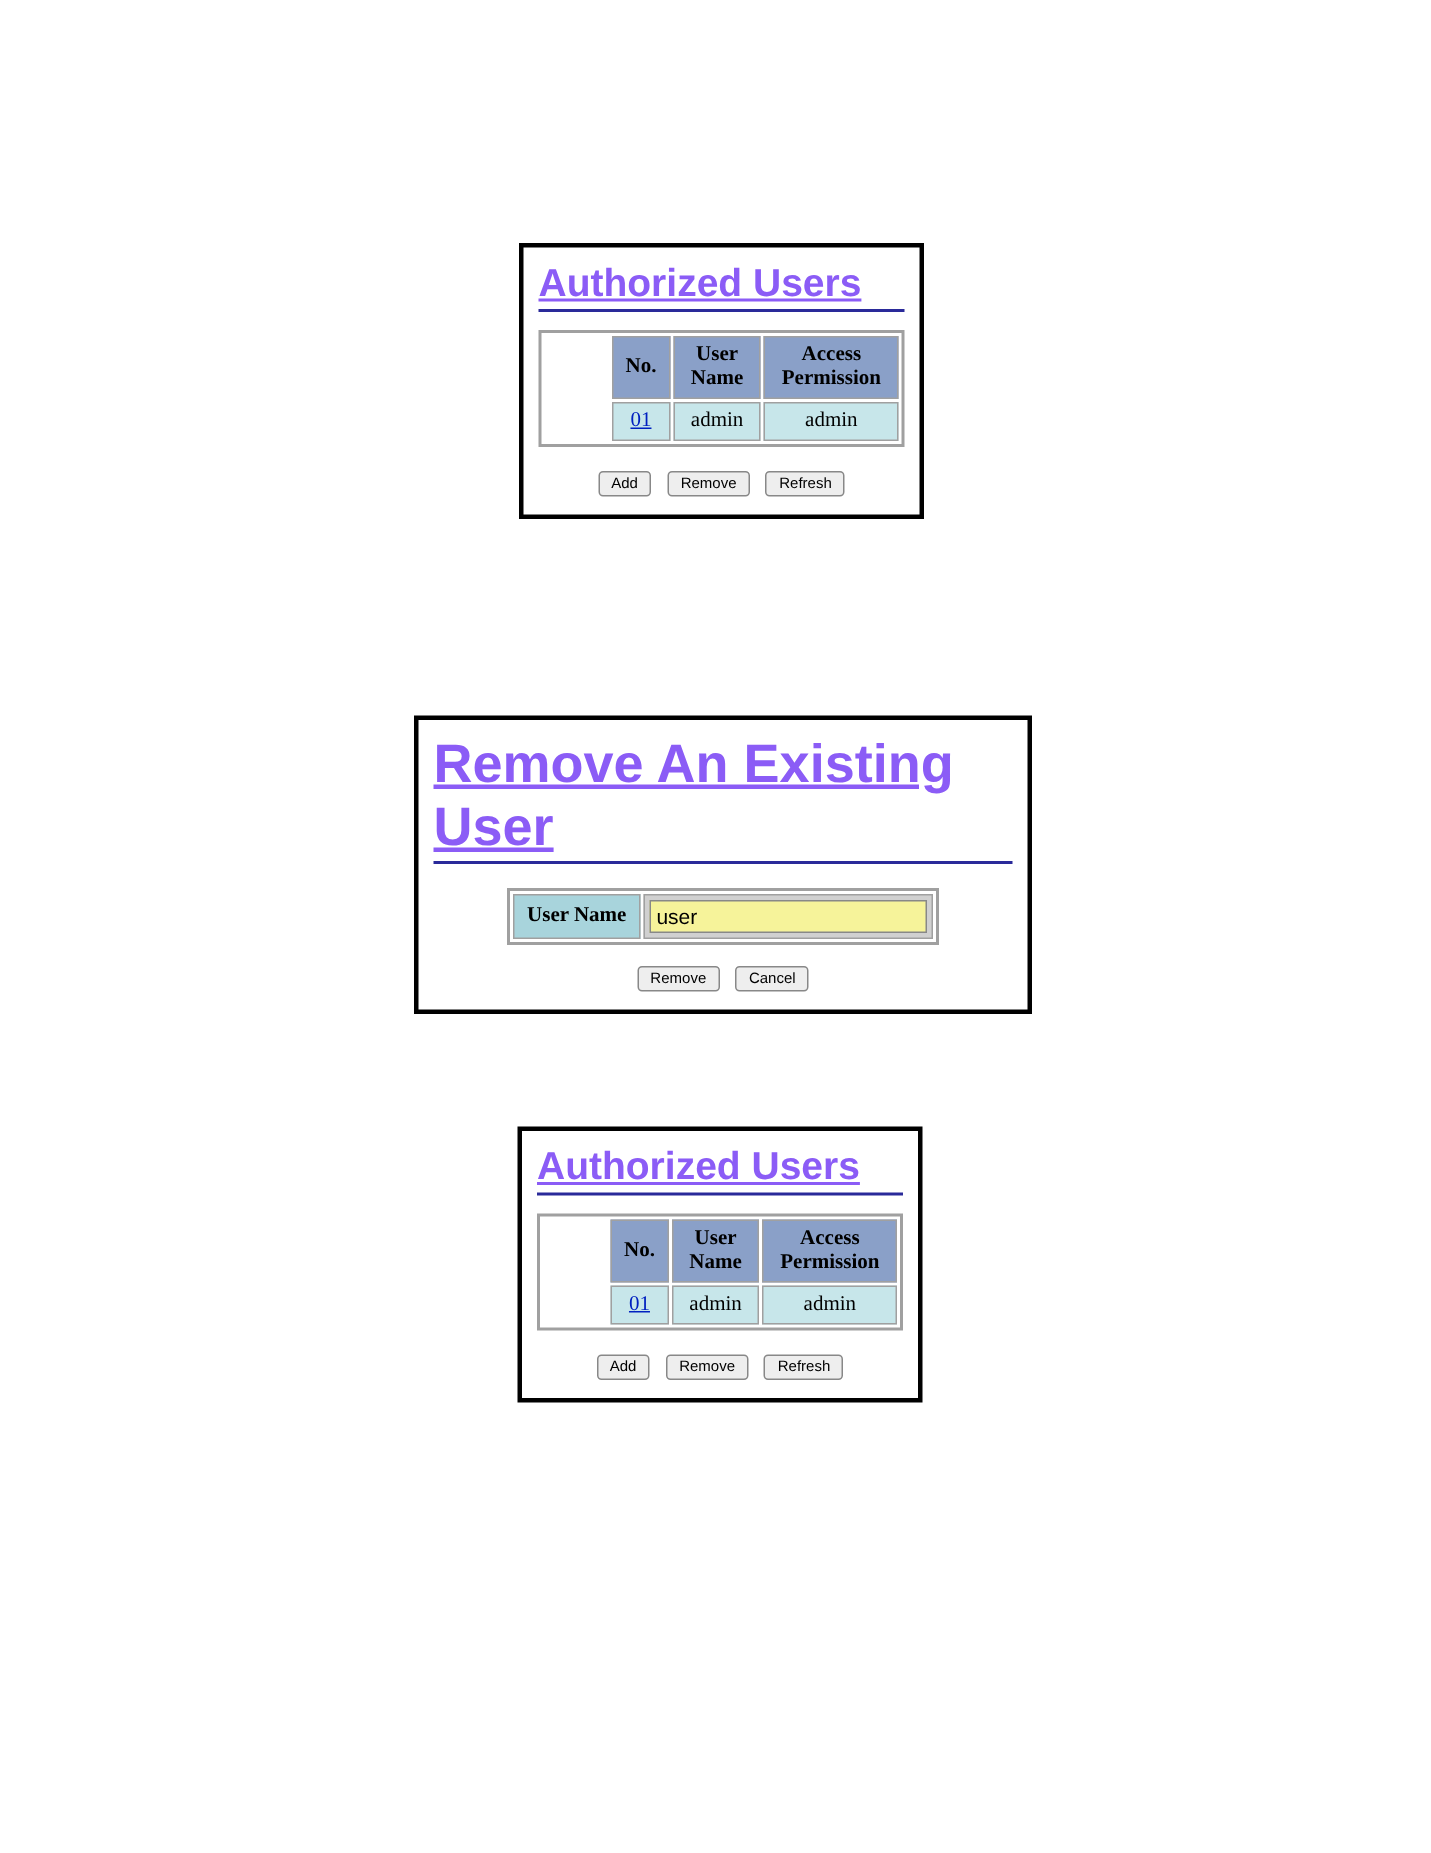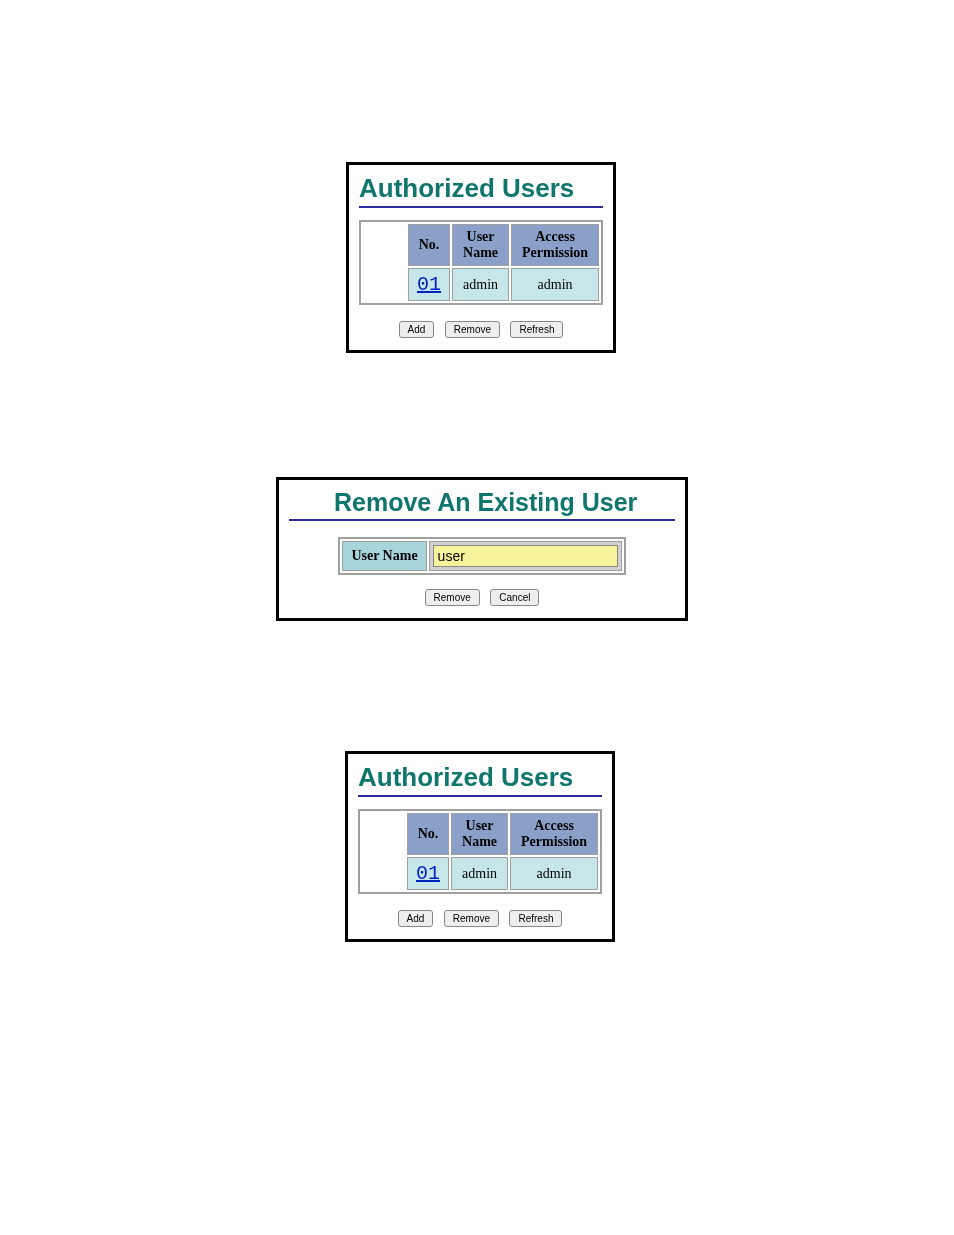--- a/index.html
+++ b/index.html
@@ -13,26 +13,26 @@
   .panel {
     position: absolute;
     border: 3px solid #000;
     background: #fff;
     box-sizing: border-box;
     padding: 8px 10px 12px 10px;
   }
   .title {
     font-size: 26px;
     font-weight: bold;
-    color: #0f766e;
+    color: #8b5cf6;
+    text-decoration: underline;
     margin: 0 0 2px 0;
   }
   .title.big {
-    font-size: 25px;
-    margin-left: 45px;
+    font-size: 36px;
   }
   hr.rule {
     border: none;
     border-top: 2px solid #2a2a9a;
     margin: 2px 0 12px 0;
   }
   table.users {
     border-collapse: separate;
     margin: 0 auto 14px auto;
     border: 2px solid #a0a0a0;
@@ -47,22 +47,22 @@
   }
   table.users th {
     background: #8aa0c8;
     font-weight: bold;
   }
   table.users tr.r1 td { background: #c7e6ea; }
   table.users tr.r2 td { background: #a9bcd8; }
   a.numlink {
     color: #0020c0;
     text-decoration: underline;
-    font-family: Liberation Mono, monospace;
-    font-size: 20px;
+    font-family: Liberation Serif, serif;
+    font-size: 14px;
   }
   .btnrow {
     text-align: center;
   }
   button.osbtn {
     font-size: 10px;
     padding: 2px 8px;
     margin: 0 3px;
     background: #eee;
     border: 1px solid #888;

